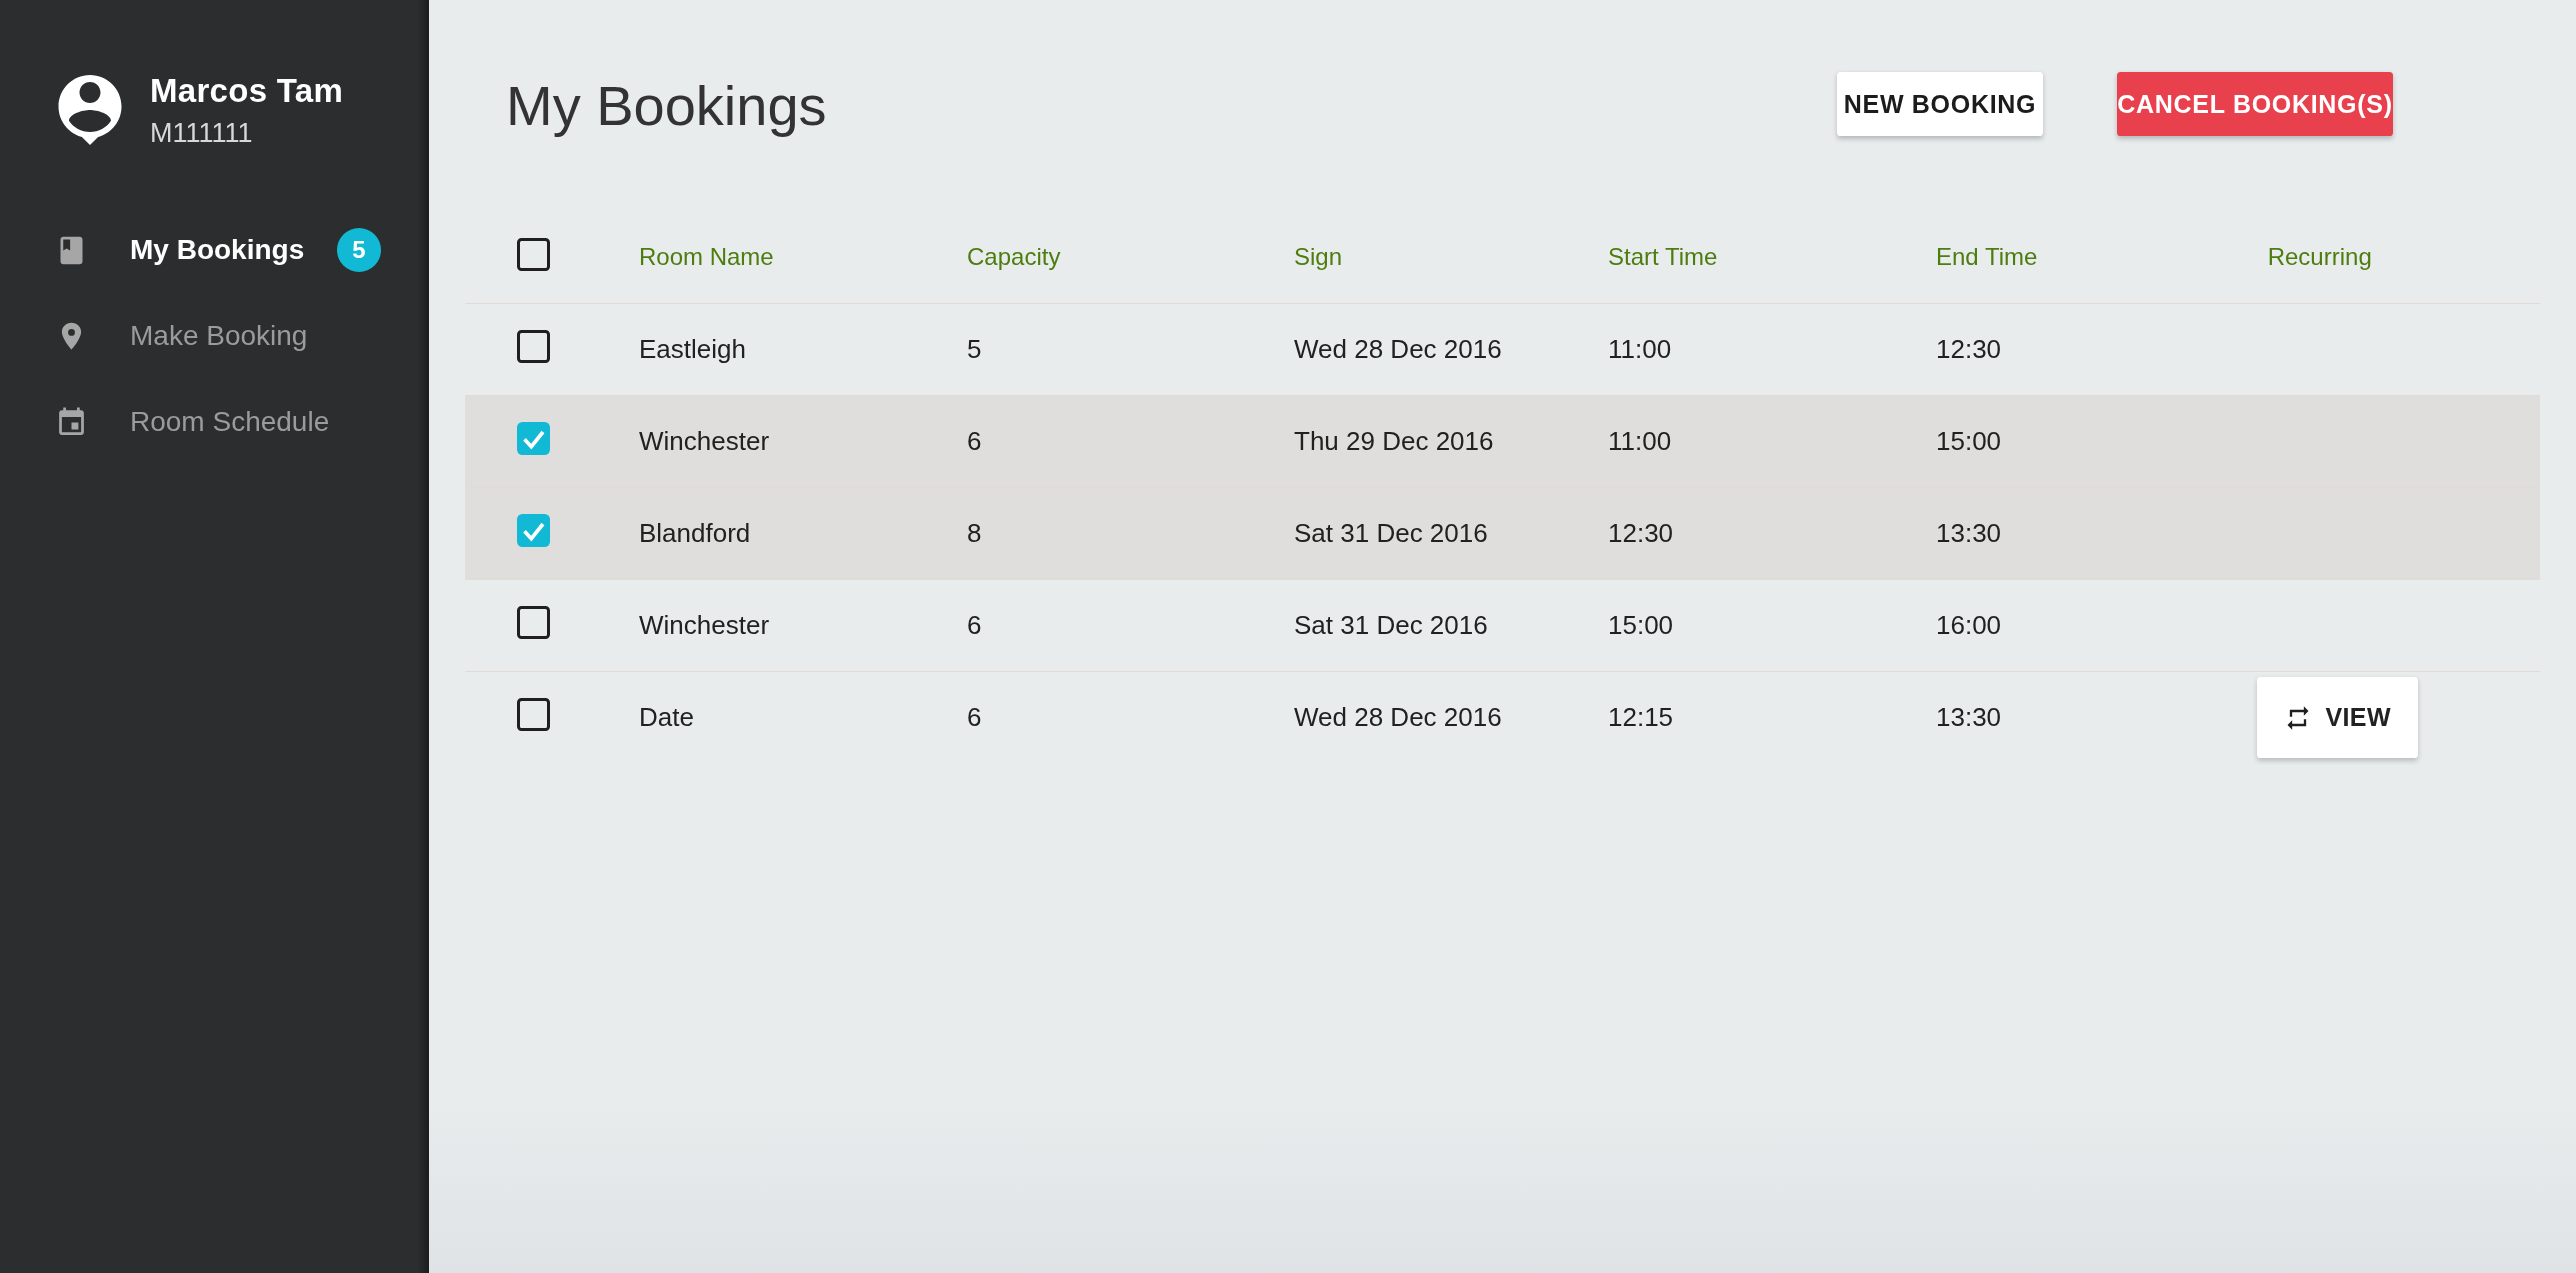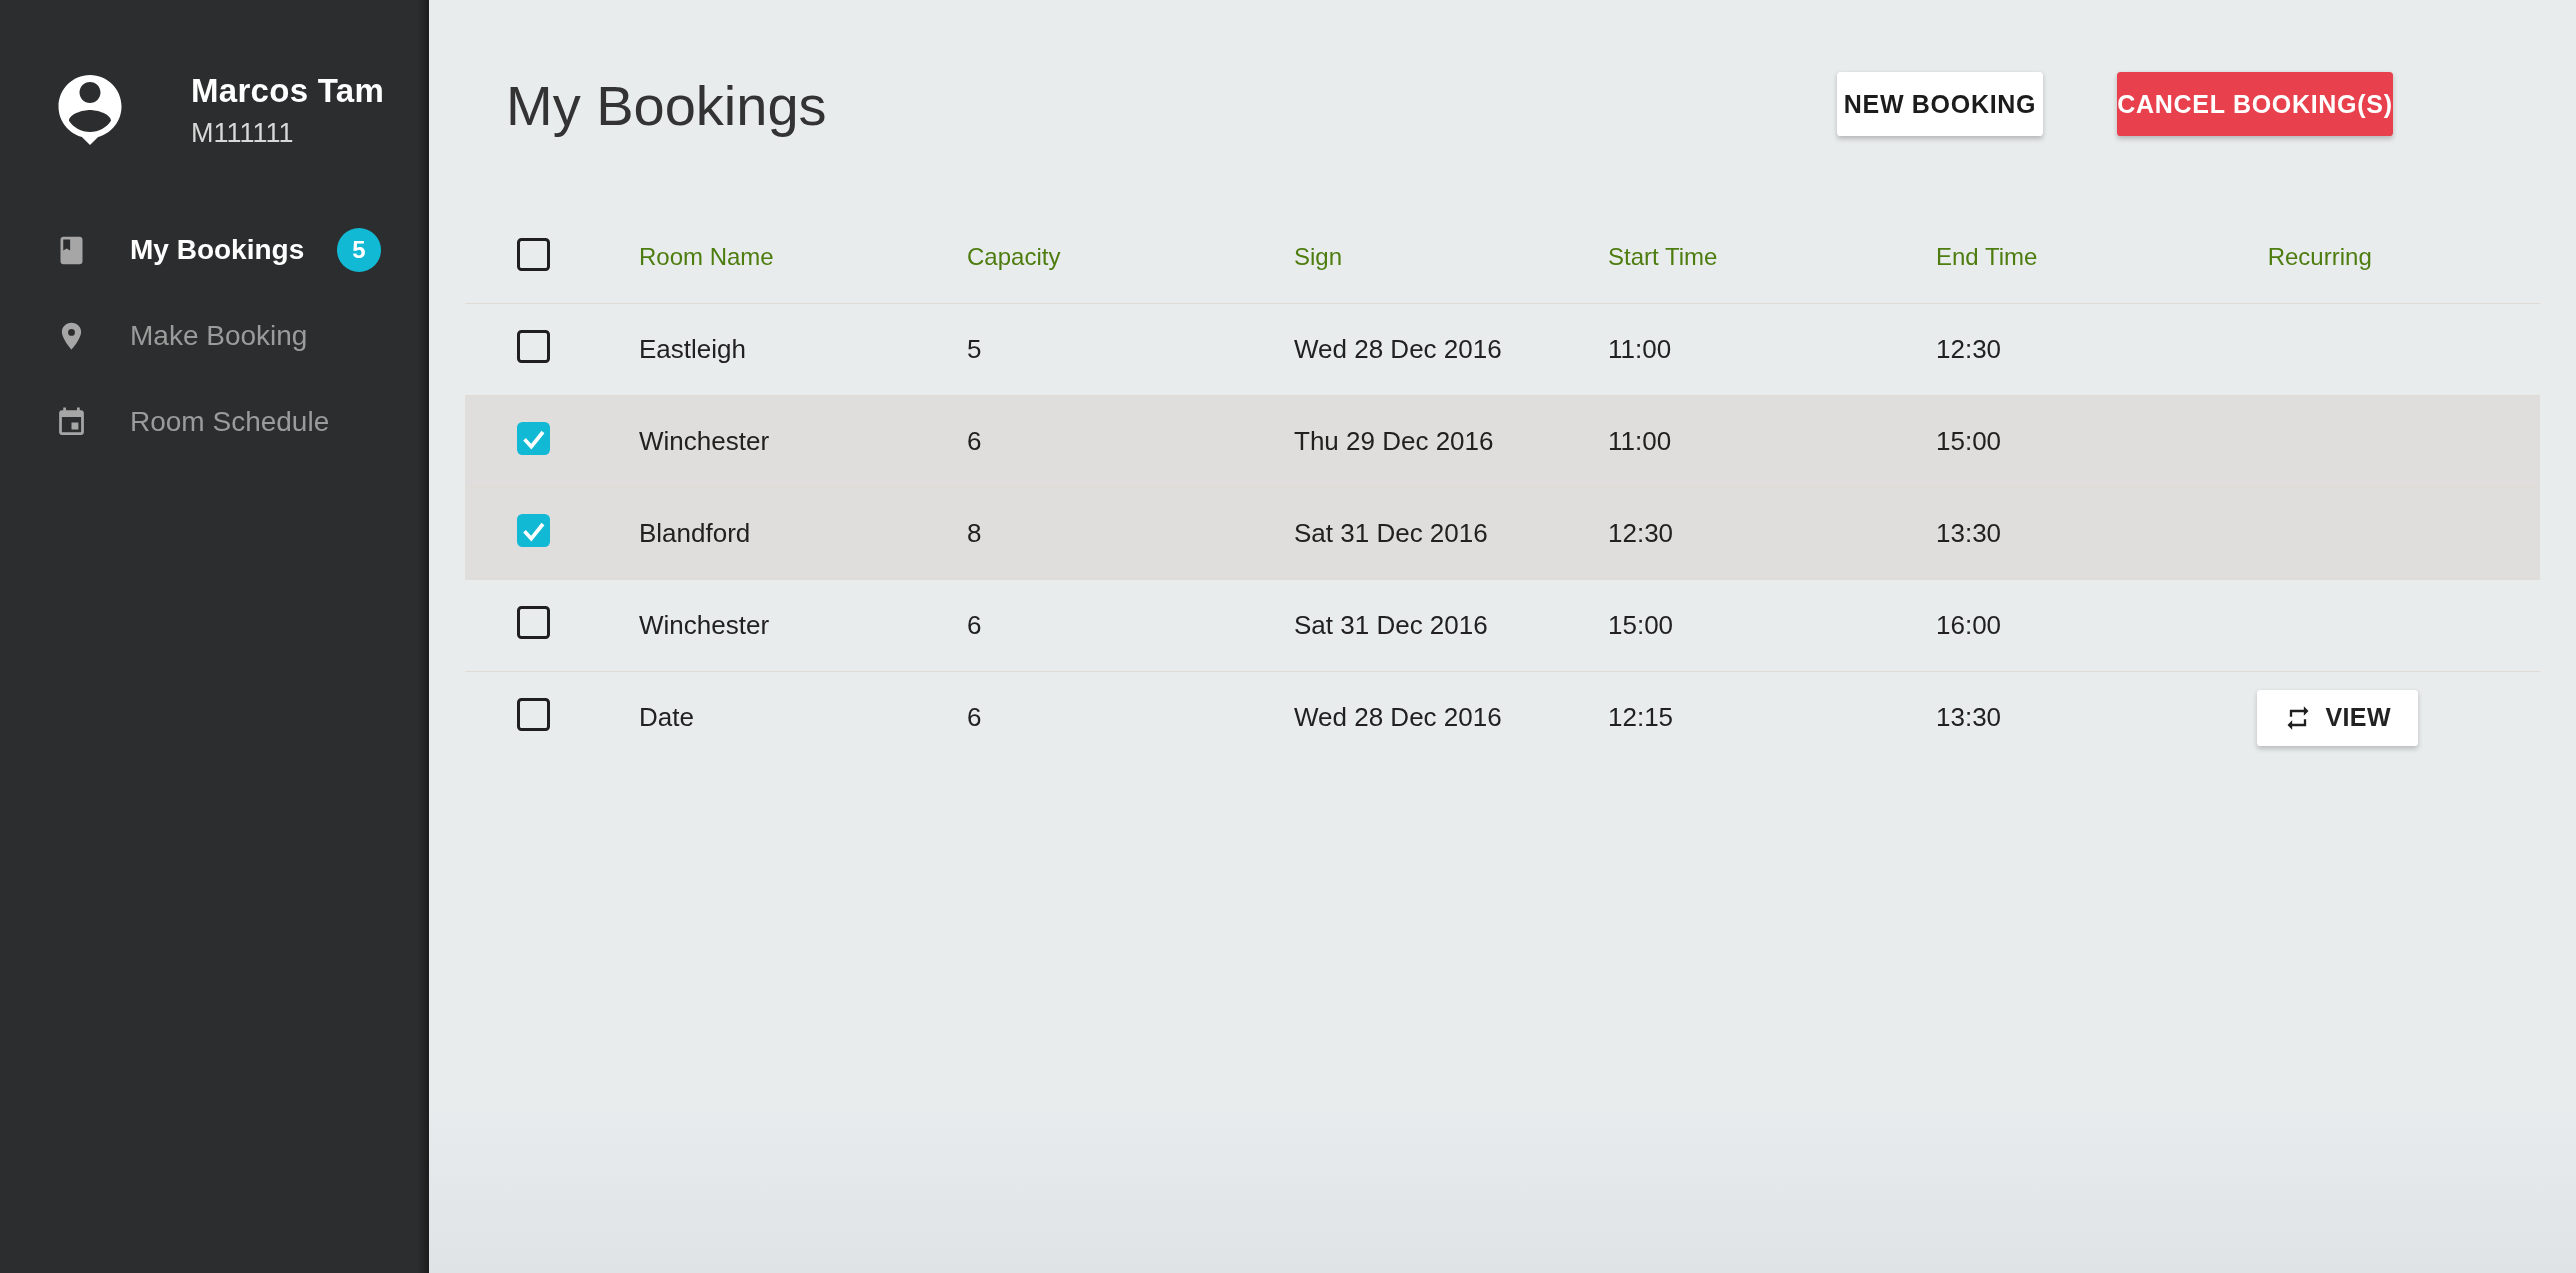--- a/index.html
+++ b/index.html
@@ -15,21 +15,21 @@
   .sidebar {
     position:absolute; left:0; top:0; width:429px; height:1274px;
     background:var(--sidebar-bg,#2c2d2e);
     z-index:2;
   }
   .sidebar::after {
     content:""; position:absolute; top:0; right:0; width:12.5px; height:100%;
     background:linear-gradient(to right, rgba(0,0,0,0), rgba(0,0,0,0.38));
   }
   .user {
-    display:flex; align-items:center; padding:68px 0 0 48px;gap:41px;
+    display:flex; align-items:center; padding:68px 0 0 48px;
   }
   .avatar { width:84px; height:84px; flex:0 0 84px; }
   .user-text { margin-left:18px; }
   .user-name { font-size:33px; font-weight:700; color:#ffffff; letter-spacing:0.3px; }
   .user-id { font-size:27px; color:#d8d8d8; margin-top:8px; }
 
   .nav { margin-top:55px; }
   .nav-item {
     height:86px; display:flex; align-items:center;
     padding-left:55px; cursor:pointer;
@@ -77,21 +77,21 @@
     width:33px; height:33px; display:inline-flex;
     align-items:center; justify-content:center;
     border:3.6px solid #1f1f1f; border-radius:4.5px;
     background:transparent; cursor:pointer;
   }
   .cb svg { display:none; width:29.5px; height:29.5px; }
   .cb.checked { border:none; background:var(--accent-cyan,#12b9d4); border-radius:5.4px; }
   .cb.checked svg { display:block; }
 
   .view-btn {
-    display:none; width:161px; height:56px;
+    display:none; width:161px; height:81px;
     align-items:center; justify-content:center; gap:13.4px;
     background:#ffffff; border:none; border-radius:3.6px;
     box-shadow:0 2.7px 5.4px rgba(0,0,0,0.2);
     font-family:"Liberation Sans", sans-serif;
     font-size:25px; font-weight:700; color:#222222; letter-spacing:0.4px;
     cursor:pointer;
   }
   .view-btn.visible { display:flex; }
   .view-btn svg { width:28px; height:28px; fill:#1f1f1f; }
 </style>

